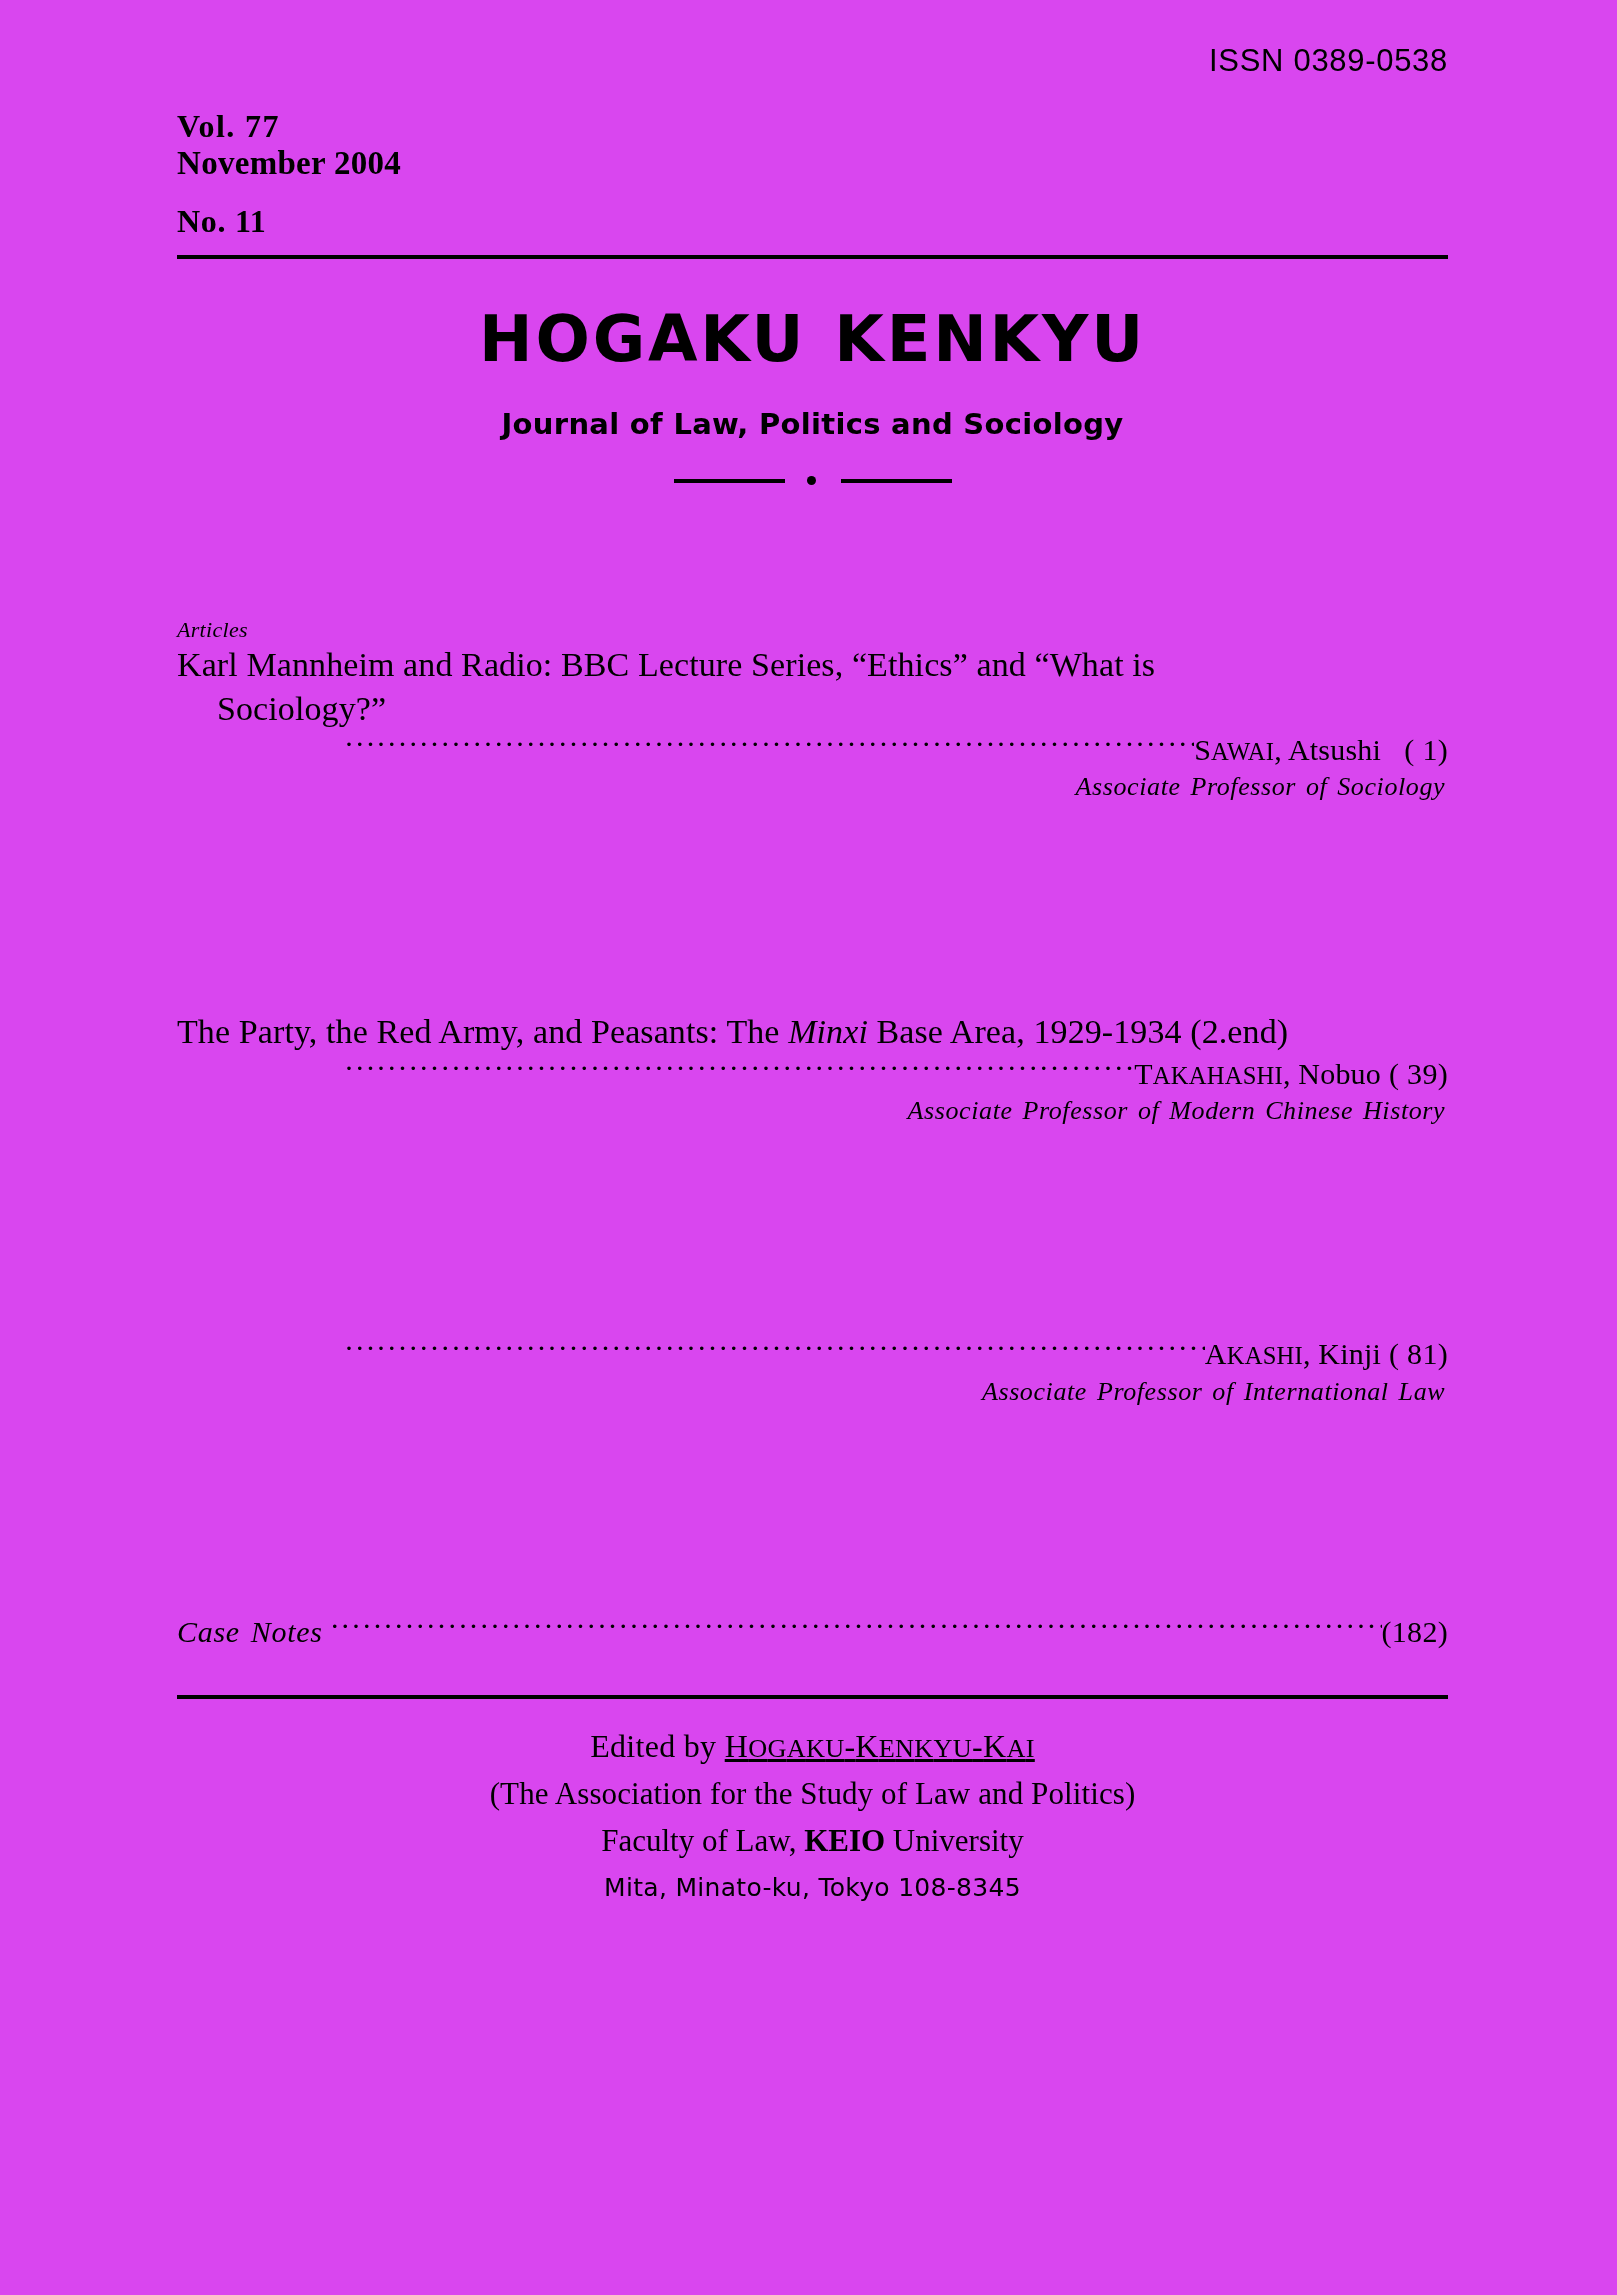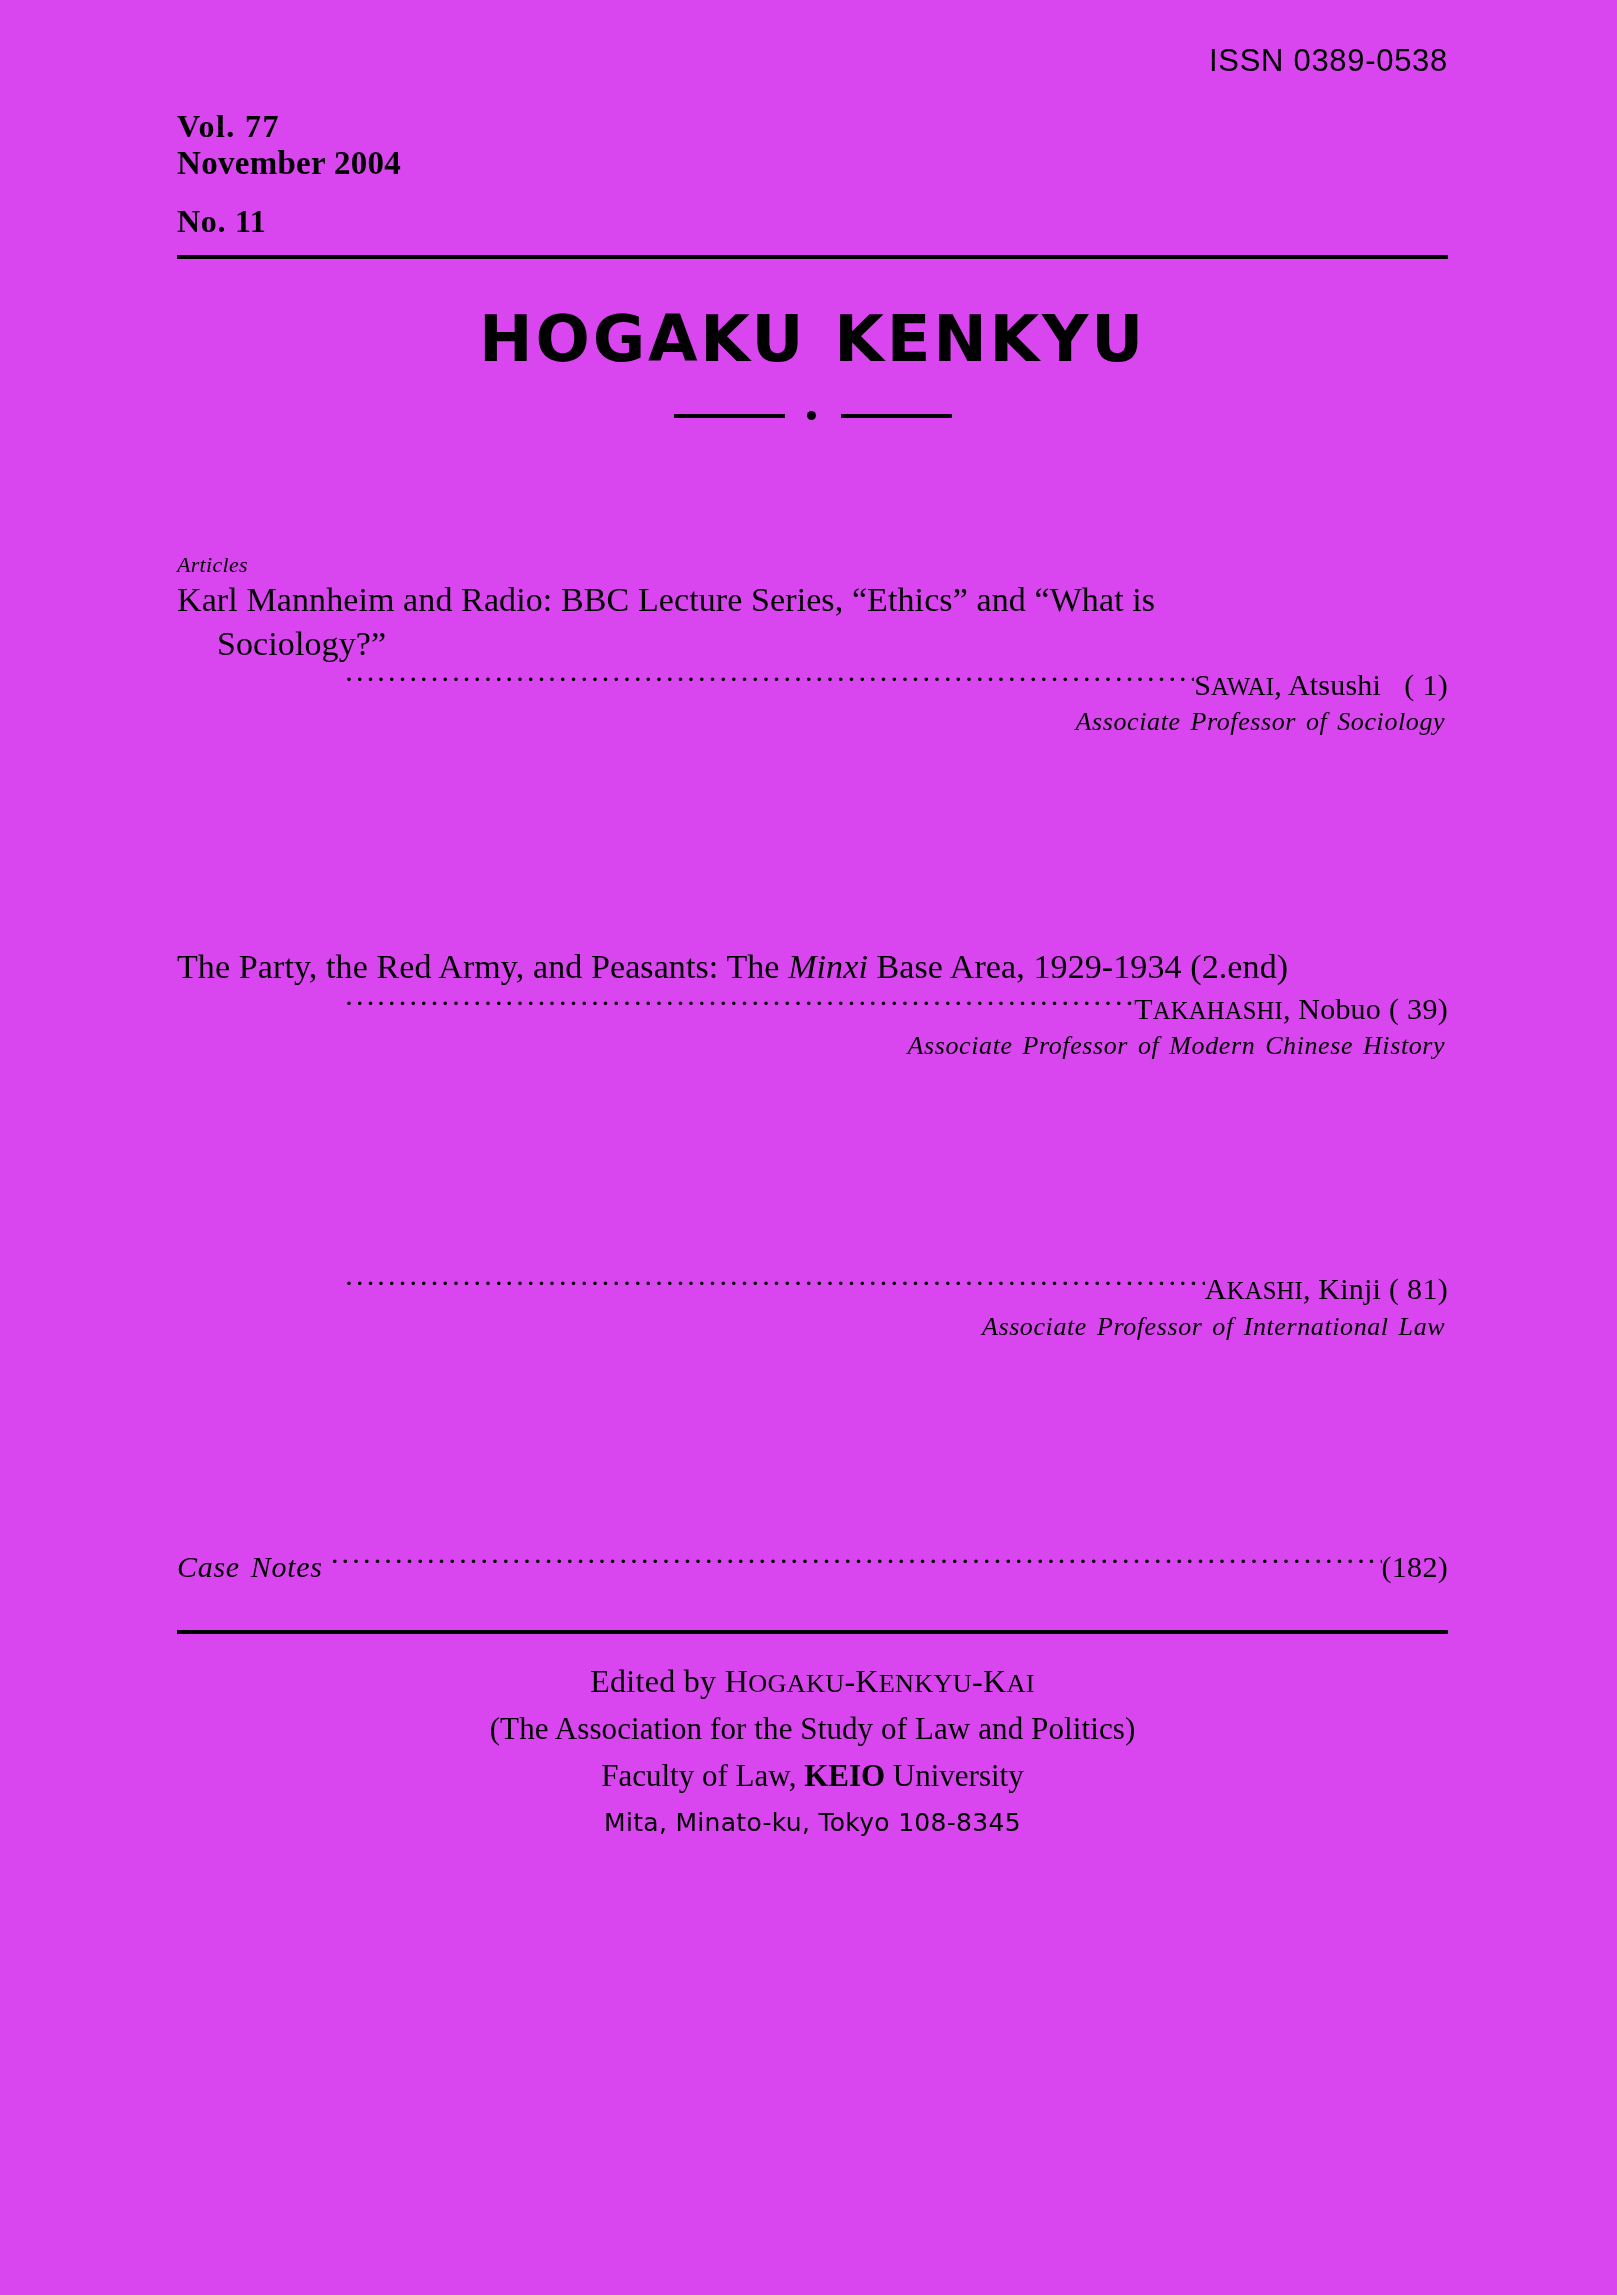--- a/index.html
+++ b/index.html
@@ -202,21 +202,21 @@
 
   
   .footer {
     text-align: center;
     margin-top: 29px;
   }
   .footer .line1 {
     font-size: 32px;
     letter-spacing: 0.3px;
   }
-  .footer .line1 .sc-big { font-size: 32px; }
+  .footer .line1 .sc-big { font-size: 32px; text-decoration: underline; }
   .footer .line2 {
     font-size: 31px;
     margin-top: 11px;
     letter-spacing: 0.1px;
   }
   .footer .line3 {
     font-size: 31px;
     margin-top: 11px;
   }
   .footer .line3 b { font-weight: bold; }
@@ -240,20 +240,21 @@
       <div class="date">November 2004</div>
       <div class="no">No. 11</div>
     </div>
 
     <div class="rule-top"></div>
 
     <div class="journal-title">
       <span>HOGAKU</span><span class="gap"></span><span>KENKYU</span>
     </div>
 
+    <div class="subtitle">Journal of Law, Politics and Sociology</div>
 
     <div class="ornament">
       <div class="bar left"></div>
       <div class="dot"></div>
       <div class="bar right"></div>
     </div>
 
     <div class="toc">
 
       <div class="section-label">Articles</div>

